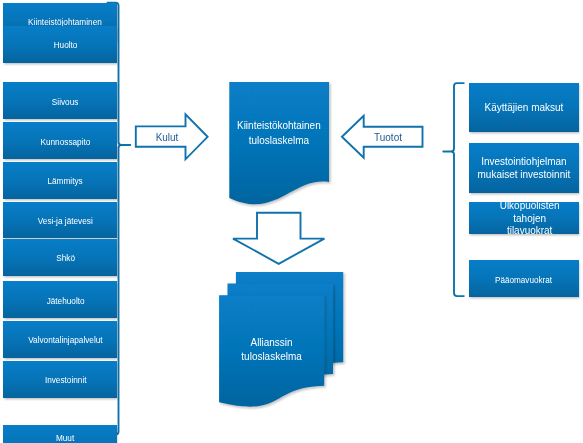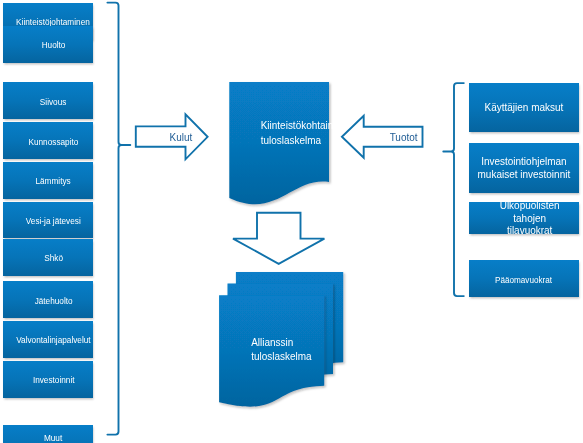--- a/index.html
+++ b/index.html
@@ -4,26 +4,26 @@
 <style>
   html,body{margin:0;padding:0;}
   body{width:583px;height:443px;background:#ffffff;font-family:"Liberation Sans",sans-serif;overflow:hidden;position:relative;
        -webkit-font-smoothing:antialiased;}
   .stage{position:absolute;left:0;top:0;width:583px;height:443px;}
   svg.vec{position:absolute;left:0;top:0;width:583px;height:443px;}
   .box{position:absolute;box-sizing:border-box;display:flex;align-items:center;justify-content:center;
        background:linear-gradient(to bottom,#077ec8 0%,#0674b8 50%,#05649f 100%);
        box-shadow:1.3px 1.5px 2.2px rgba(25,25,30,0.30);}
   .t{display:block;text-align:center;white-space:pre-line;color:#ffffff;}
-  .lbox{left:3.4px;width:90px;height:36.7px;padding-left:10px;}
+  .lbox{left:3.4px;width:114px;height:36.7px;padding-left:10px;}
   .lbox .t{font-size:9.4px;line-height:11.8px;transform:translateY(0.7px) scaleX(0.878);}
   .rbox{left:469.4px;width:109.3px;}
   .rbox .t{font-size:11.4px;line-height:12.4px;transform:scaleX(0.876);}
   .rbox.small .t{font-size:9.3px;line-height:11px;transform:translateY(1.6px) scaleX(0.876);}
-  .lbl{position:absolute;white-space:pre-line;font-size:0;margin-left:24px;}
+  .lbl{position:absolute;text-align:center;white-space:pre-line;font-size:0;}
   .lbl > span{display:block;}
 </style>
 </head>
 <body>
 
 <div class="stage">
 
   <svg class="vec" viewBox="0 0 583 443">
     <defs>
       <linearGradient id="gdoc" x1="0" y1="0" x2="0" y2="1">

